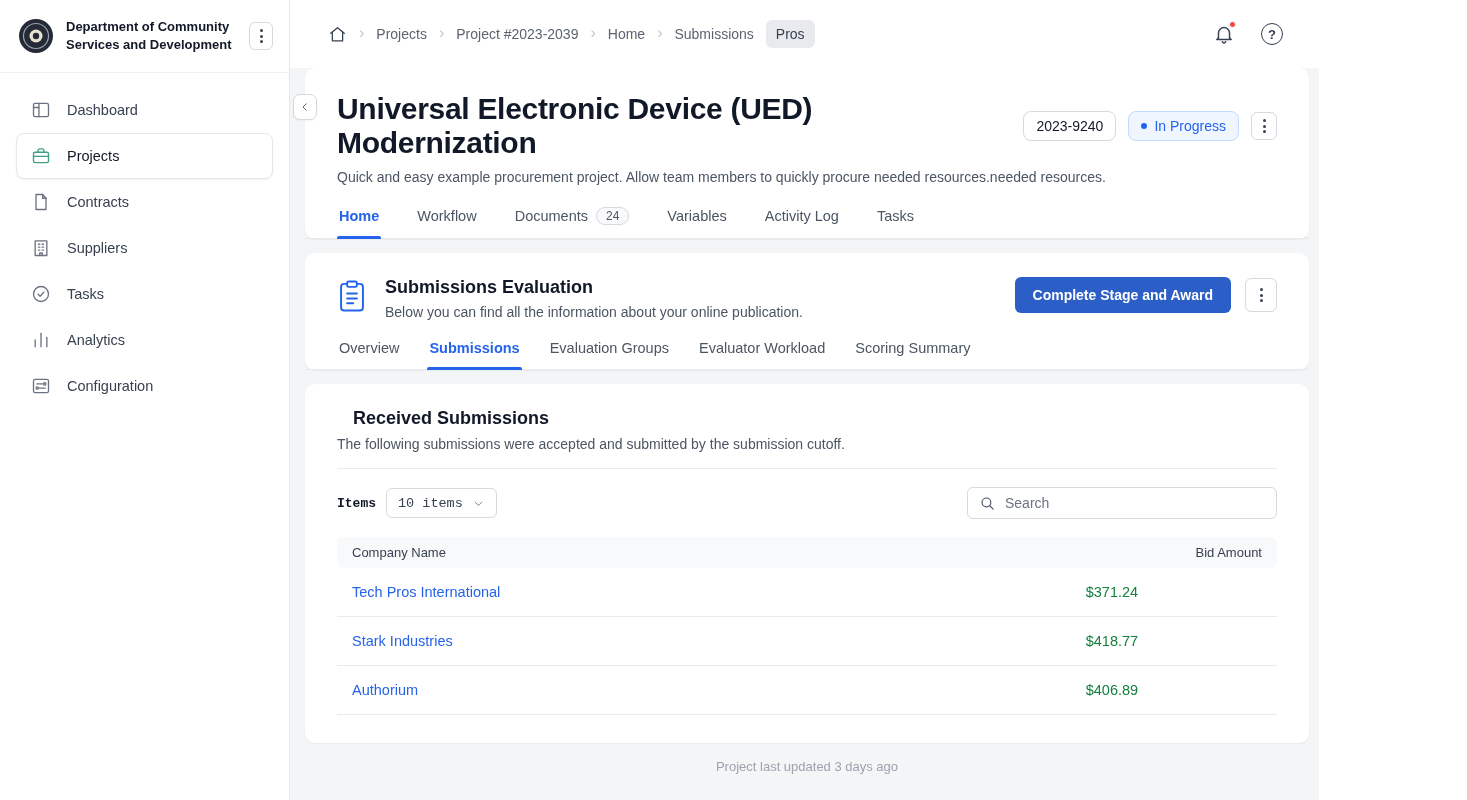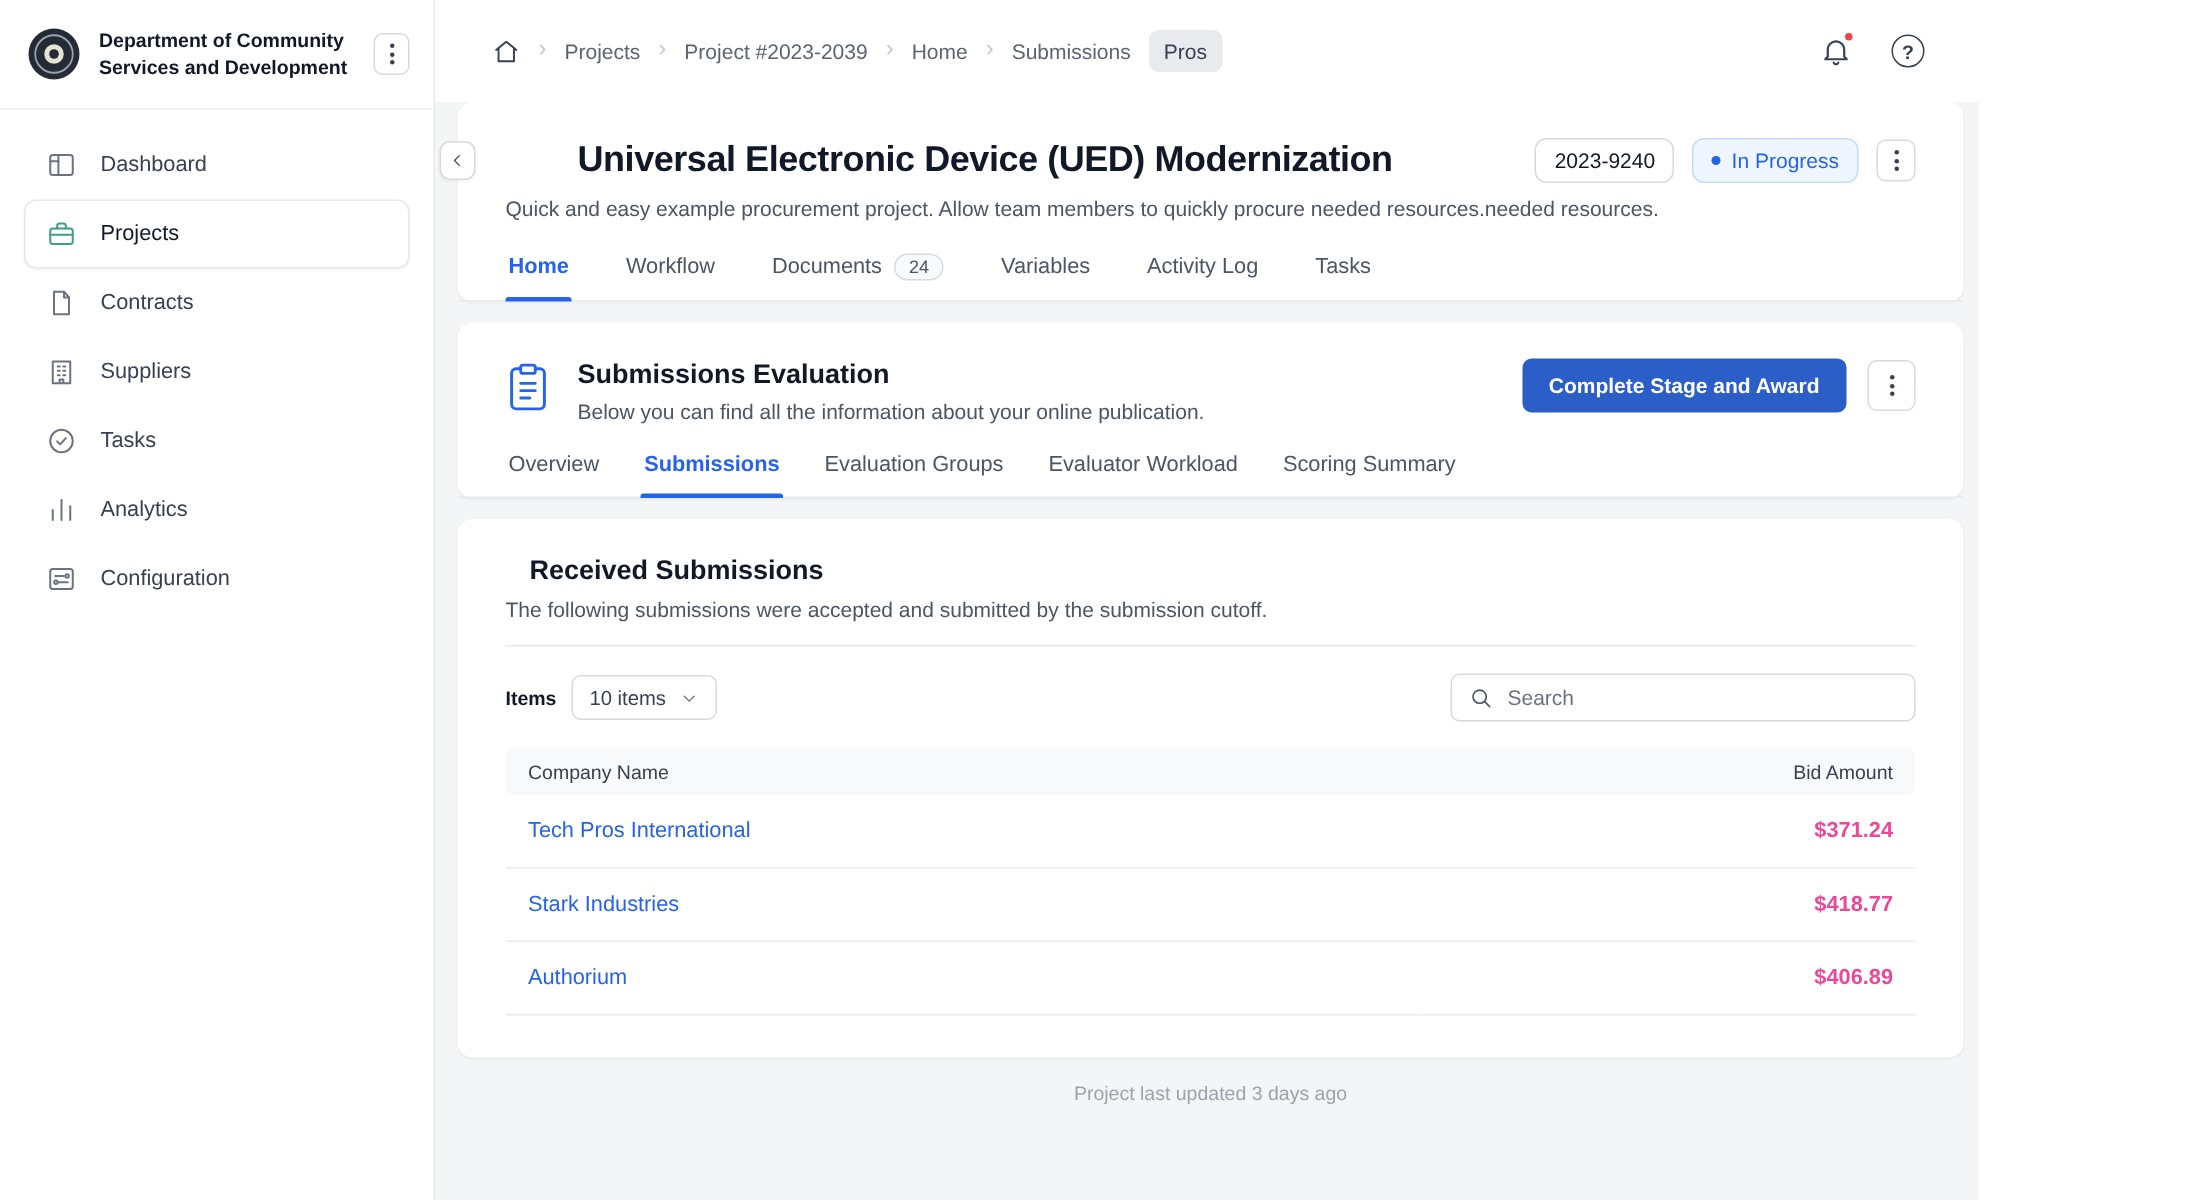--- a/index.html
+++ b/index.html
@@ -40,21 +40,21 @@
   .bell-dot{position:absolute;top:-2px;right:-1px;width:7px;height:7px;border-radius:50%;background:#ef4444;border:1.5px solid #fff;}
   .help-circle{width:22px;height:22px;border:1.7px solid #374151;border-radius:50%;display:flex;align-items:center;justify-content:center;font-size:13px;font-weight:700;color:#374151;}
 
   .content{flex:1;padding:0 10px 0 15px;overflow:hidden;}
   .card{background:#fff;border-radius:10px;box-shadow:0 1px 2px rgba(16,24,40,.05);position:relative;margin-bottom:14px;}
 
   
   .project-card{padding:24px 32px 0;}
   .collapse-btn{position:absolute;left:-12px;top:26px;width:24px;height:26px;background:#fff;border:1px solid var(--border2);border-radius:7px;display:flex;align-items:center;justify-content:center;box-shadow:0 1px 2px rgba(0,0,0,.05);}
   .project-head{display:flex;align-items:center;gap:12px;}
-  .project-title{font-size:24px;font-weight:700;letter-spacing:-.3px;color:var(--text);flex:1;margin-left:48px;}
+  .project-title{font-size:30px;font-weight:700;letter-spacing:-.3px;color:var(--text);flex:1;}
   .id-badge{border:1px solid var(--border2);border-radius:8px;padding:6px 12px;font-size:14px;font-weight:400;color:var(--text);background:#fff;}
   .status-badge{display:flex;align-items:center;gap:7px;background:var(--status-bg);border:1px solid var(--status-border);border-radius:8px;padding:6px 12px;font-size:14px;color:var(--accent);}
   .status-dot{width:6px;height:6px;border-radius:50%;background:var(--accent);}
   .icon-btn.md{width:26px;height:28px;}
   .project-desc{margin-top:9px;font-size:14px;color:var(--text2);}
   .tabs-row{display:flex;margin:20px -32px 0;padding:0 32px;border-bottom:1px solid #e9eaec;}
   .tabs-row.g34{gap:34px;} .tabs-row.g26{gap:26px;}
   .tab{display:flex;align-items:center;gap:8px;padding:2px 2px 13px;font-size:14.5px;color:#4b5563;position:relative;}
   .tab.active{color:var(--accent);font-weight:700;}
   .tab.active::after{content:"";position:absolute;left:0;right:0;bottom:-1px;height:3px;background:var(--accent);border-radius:2px 2px 0 0;}
@@ -70,33 +70,33 @@
   .stage-actions{display:flex;align-items:center;gap:14px;}
   .primary-btn{background:var(--btn);color:#fff;border:none;border-radius:6px;padding:10px 18px;font-size:14px;font-weight:700;font-family:inherit;}
   .icon-btn.lg{width:32px;height:34px;}
 
   
   .subs-card{padding:24px 32px 28px;}
   .section-title{font-size:18px;font-weight:700;color:var(--text);margin-left:16px;}
   .section-subtitle{margin-top:7px;font-size:14px;color:var(--text2);}
   .divider{height:1px;background:#e9eaec;margin-top:16px;}
   .controls-row{display:flex;align-items:center;justify-content:space-between;margin-top:18px;}
-  .items-group{display:flex;align-items:center;gap:10px;}
+  .items-group{display:flex;align-items:center;gap:10px;font-family:Liberation Mono, monospace;}
   .items-label{font-size:13px;font-weight:700;color:var(--text);}
   .select-btn{display:flex;align-items:center;gap:9px;height:30px;padding:0 11px;border:1px solid var(--border2);border-radius:6px;background:#fff;font-size:13.5px;color:#374151;font-family:inherit;}
   .search-box{display:flex;align-items:center;gap:9px;width:310px;height:32px;border:1px solid var(--border2);border-radius:6px;background:#fff;padding:0 11px;}
   .search-box input{border:none;outline:none;flex:1;font-size:14px;font-family:inherit;color:#374151;background:transparent;}
   .search-box input::placeholder{color:#6b7280;}
   table{width:100%;border-collapse:collapse;margin-top:18px;}
   thead th{background:#f8f9fa;font-size:13px;font-weight:400;color:#374151;text-align:left;padding:8px 15px;}
   thead th:first-child{border-radius:6px 0 0 6px;}
   thead th:last-child{border-radius:0 6px 6px 0;text-align:right;}
   tbody td{padding:16px 15px;border-bottom:1px solid #e9eaec;font-size:14.5px;}
   td.company a{color:var(--accent);font-weight:500;text-decoration:none;}
-  td.bid{text-align:right;color:#ec4899;font-weight:bold;}
+  td.bid{text-align:center;color:#15803d;}
 
   .footer-note{text-align:center;font-size:13px;color:var(--muted);margin:16px 0 0;}
 
   svg.ic{fill:none;stroke-width:1.6;stroke-linecap:round;stroke-linejoin:round;}
 </style>
 </head>
 <body>
 
 <div class="app" data-interactable="false">
 

